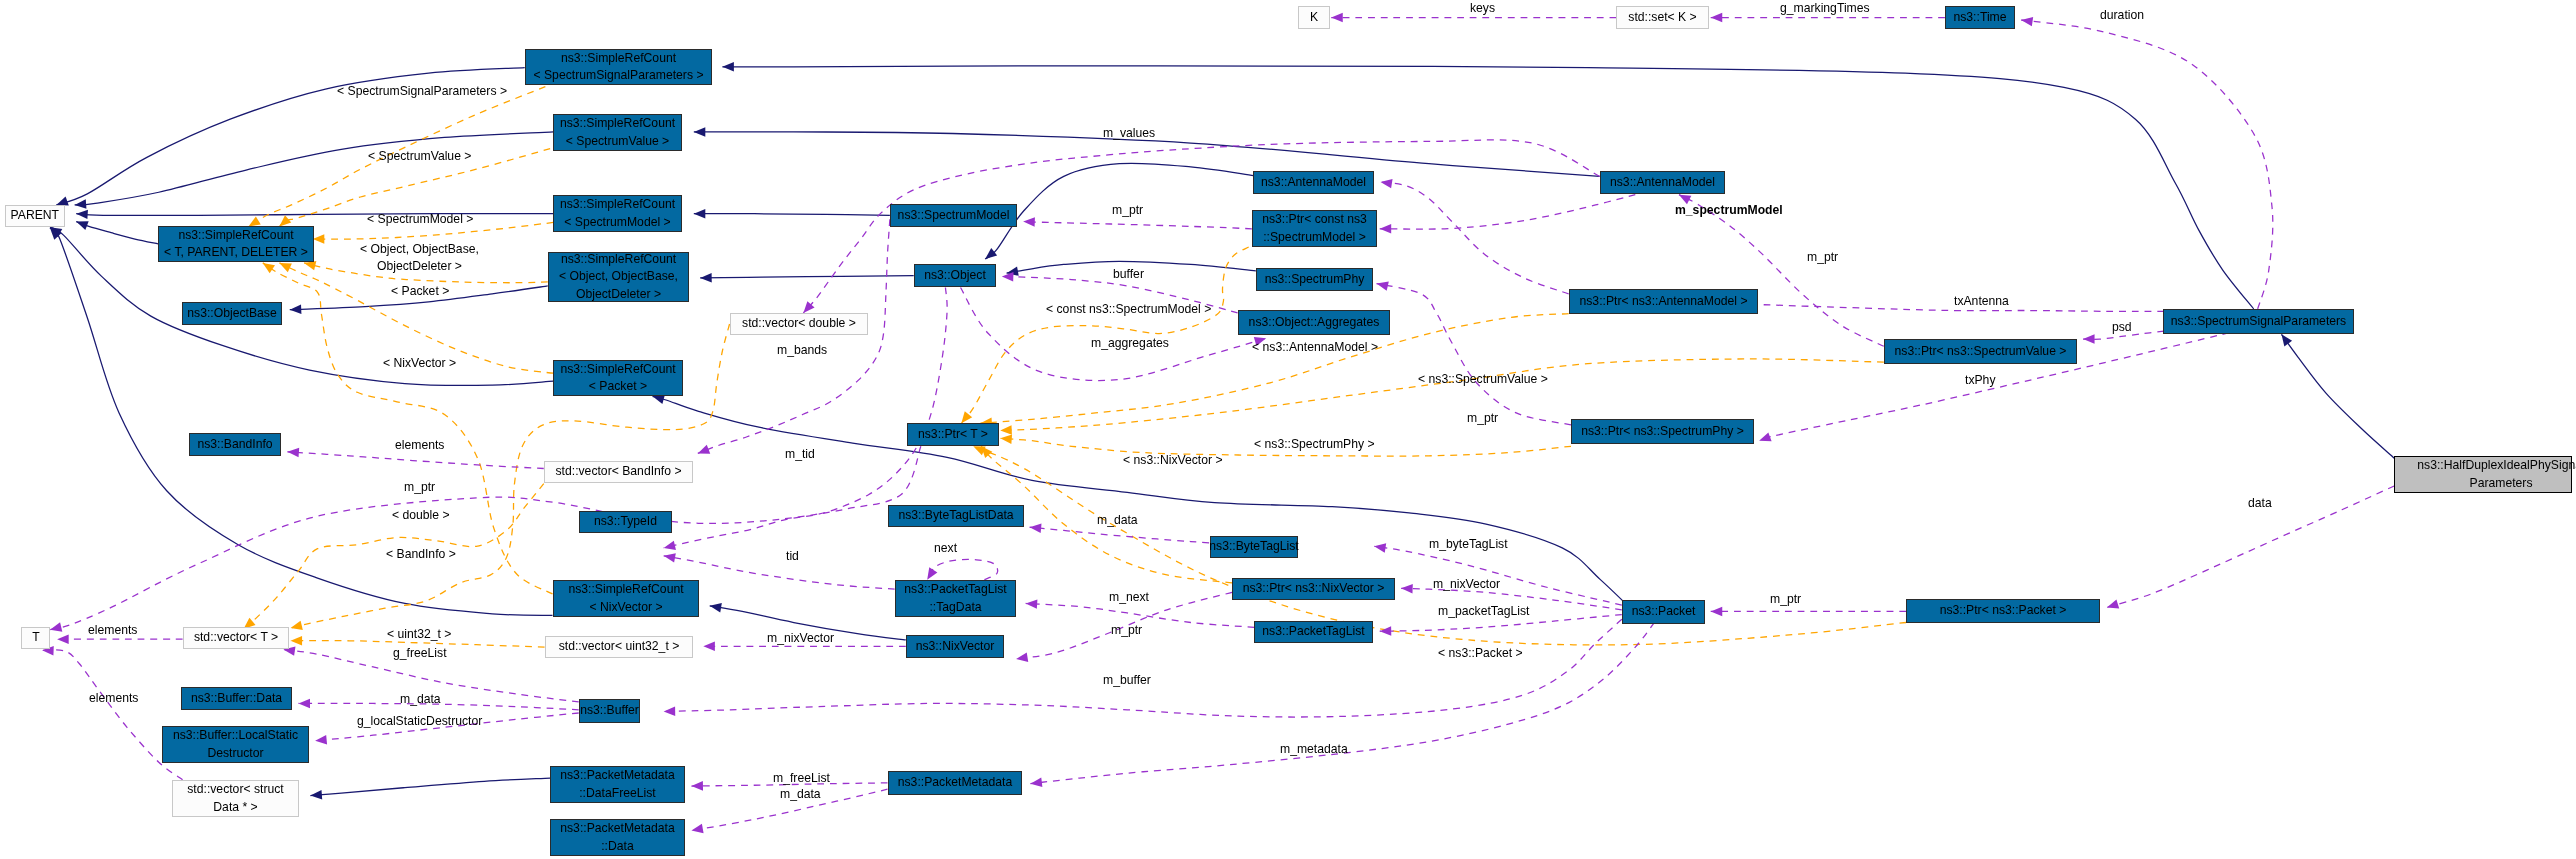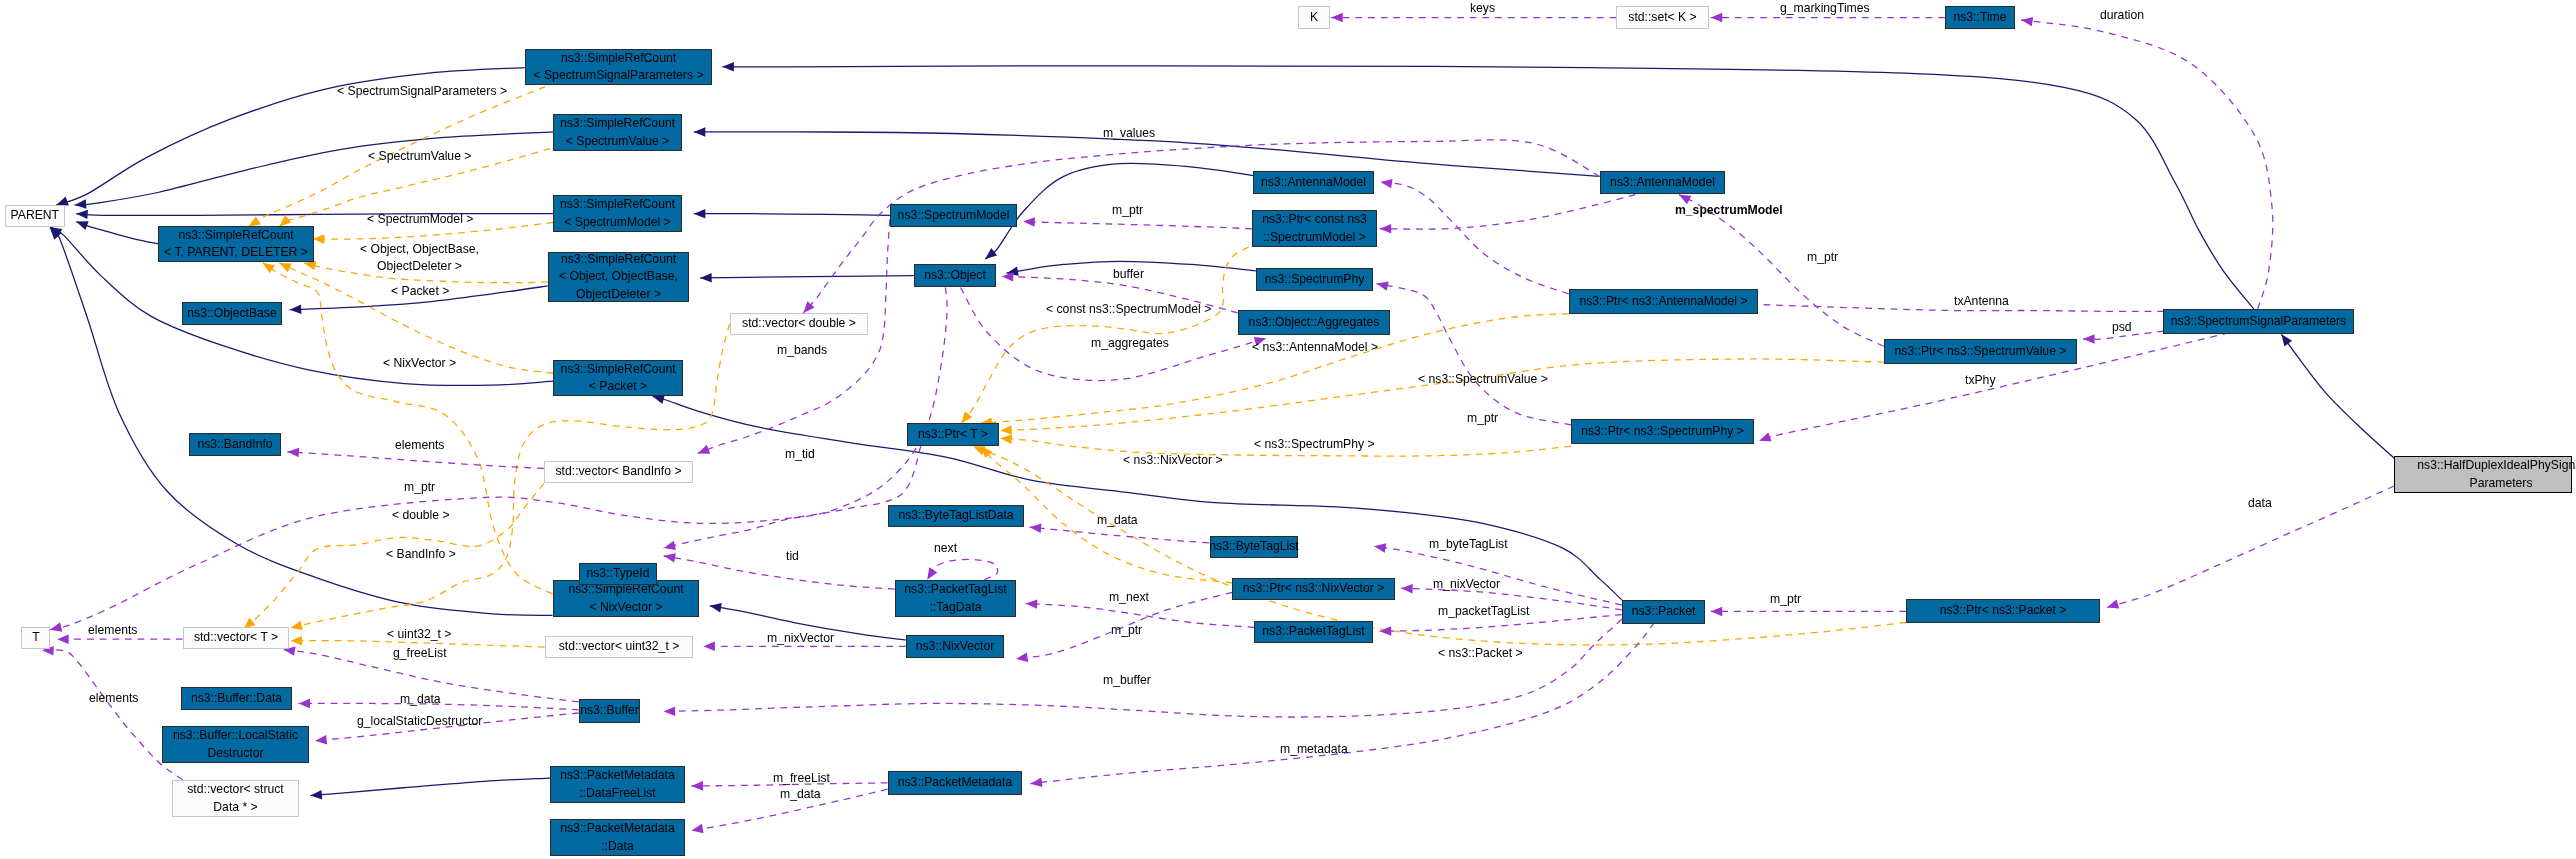--- a/index.html
+++ b/index.html
@@ -325,21 +325,21 @@
     </div>
   <div class="node plain" style="left:553px;top:580px;width:146px;height:37px">
       <span>ns3::SimpleRefCount<br>&lt; NixVector &gt;</span>
     </div>
   <div class="node plain" style="left:189px;top:433px;width:92px;height:23px">
       <span>ns3::BandInfo</span>
     </div>
   <div class="node gray" style="left:544px;top:461px;width:149px;height:22px">
       <span>std::vector&lt; BandInfo &gt;</span>
     </div>
-  <div class="node plain" style="left:579px;top:563px;width:78px;height:22px">
+  <div class="node plain" style="left:579px;top:511px;width:93px;height:22px">
       <span>ns3::TypeId</span>
     </div>
   <div class="node gray" style="left:21.4px;top:627px;width:29px;height:22px">
       <span>T</span>
     </div>
   <div class="node gray" style="left:183px;top:627px;width:106px;height:22px">
       <span>std::vector&lt; T &gt;</span>
     </div>
   <div class="node gray" style="left:545px;top:636px;width:148px;height:22px">
       <span>std::vector&lt; uint32_t &gt;</span>

